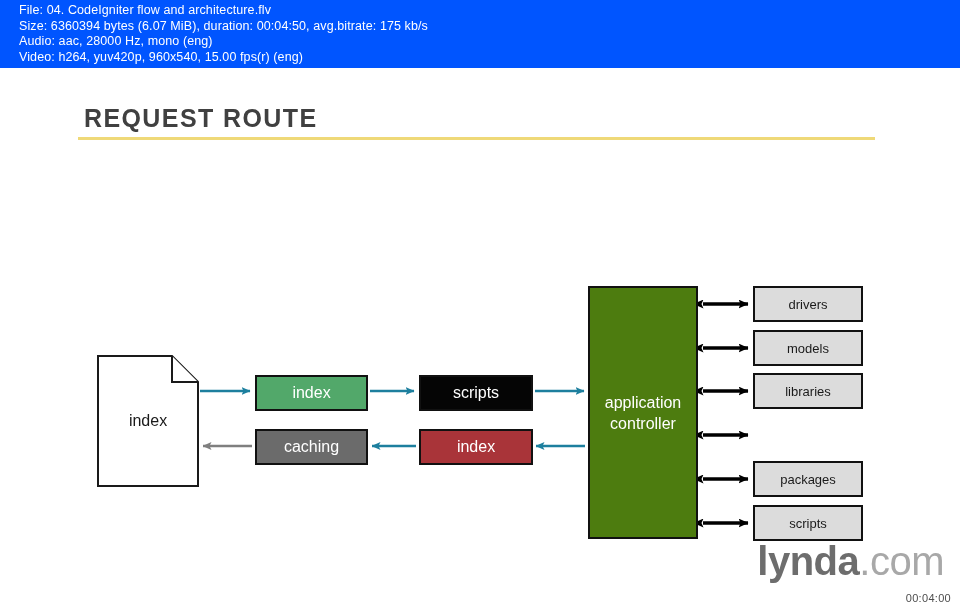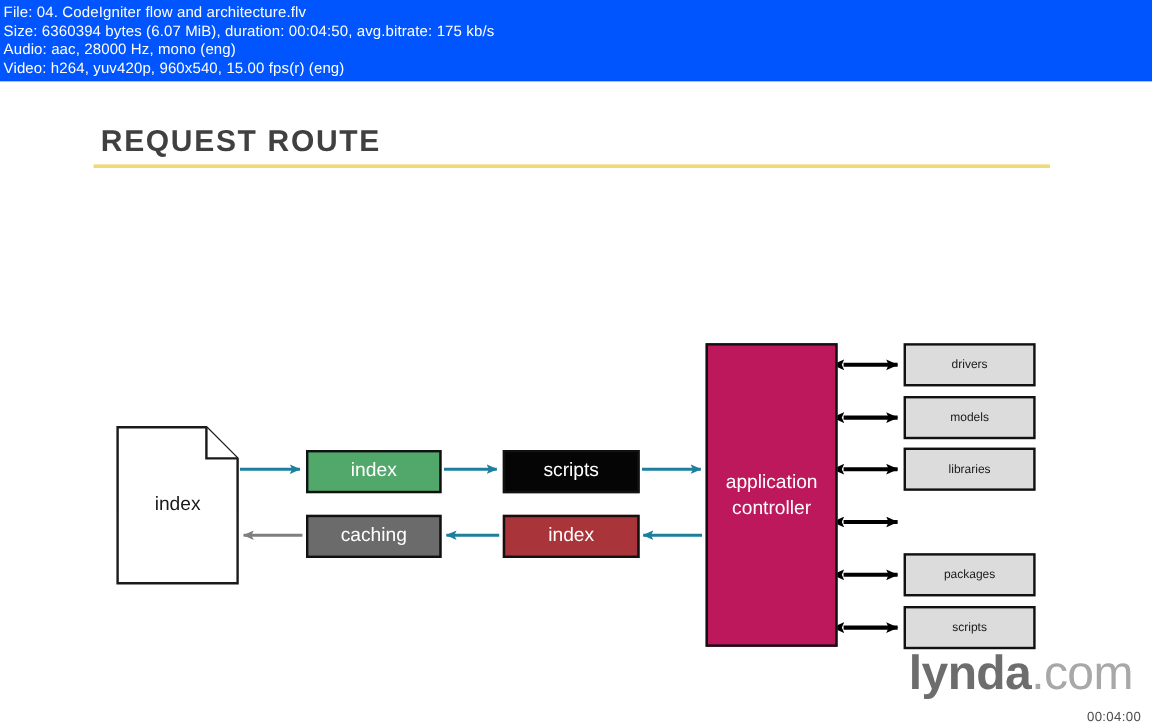--- a/index.html
+++ b/index.html
@@ -19,21 +19,21 @@
   
   #media-info-bar {
     position: absolute;
     left: 0; top: 0;
     width: 960px;
     height: 68px;
     background: #0055ff;
     color: #ffffff;
     font-size: 12.5px;
     line-height: 15.5px;
-    padding: 3px 0 0 3px;
+    padding: 3px 0 0 19px;
     box-sizing: border-box;
     letter-spacing: 0.1px;
   }
   #media-info-bar div { white-space: nowrap; }
 
   
   #slide {
     position: absolute;
     left: 0; top: 68px;
     width: 960px;
@@ -99,21 +99,21 @@
   #box-index    { left: 255px; top: 307px; width: 113px; height: 36px; background: #52a86a; }
   #box-caching  { left: 255px; top: 361px; width: 113px; height: 36px; background: #6b6b6b; }
   #box-security { left: 419px; top: 307px; width: 114px; height: 36px; background: #050505; }
   #box-view     { left: 419px; top: 361px; width: 114px; height: 36px; background: #a93439; }
 
   
   #box-appcontroller {
     position: absolute;
     left: 588px; top: 218px;
     width: 110px; height: 253px;
-    background: #be185d;
+    background: #4d7c0f;
     border: 2px solid #111111;
     box-sizing: border-box;
     display: flex;
     align-items: center;
     justify-content: center;
     color: #ffffff;
     font-size: 16px;
     line-height: 21px;
     text-align: center;
   }
@@ -124,21 +124,21 @@
     left: 753px;
     width: 110px;
     height: 36px;
     background: #dcdcdc;
     border: 2px solid #111111;
     box-sizing: border-box;
     display: flex;
     align-items: center;
     justify-content: center;
     color: #1a1a1a;
-    font-size: 10px;
+    font-size: 13px;
   }
 
   
   #lynda-logo {
     position: absolute;
     right: 16px;
     bottom: 26px;
     font-size: 40px;
     line-height: 40px;
     letter-spacing: -0.5px;

